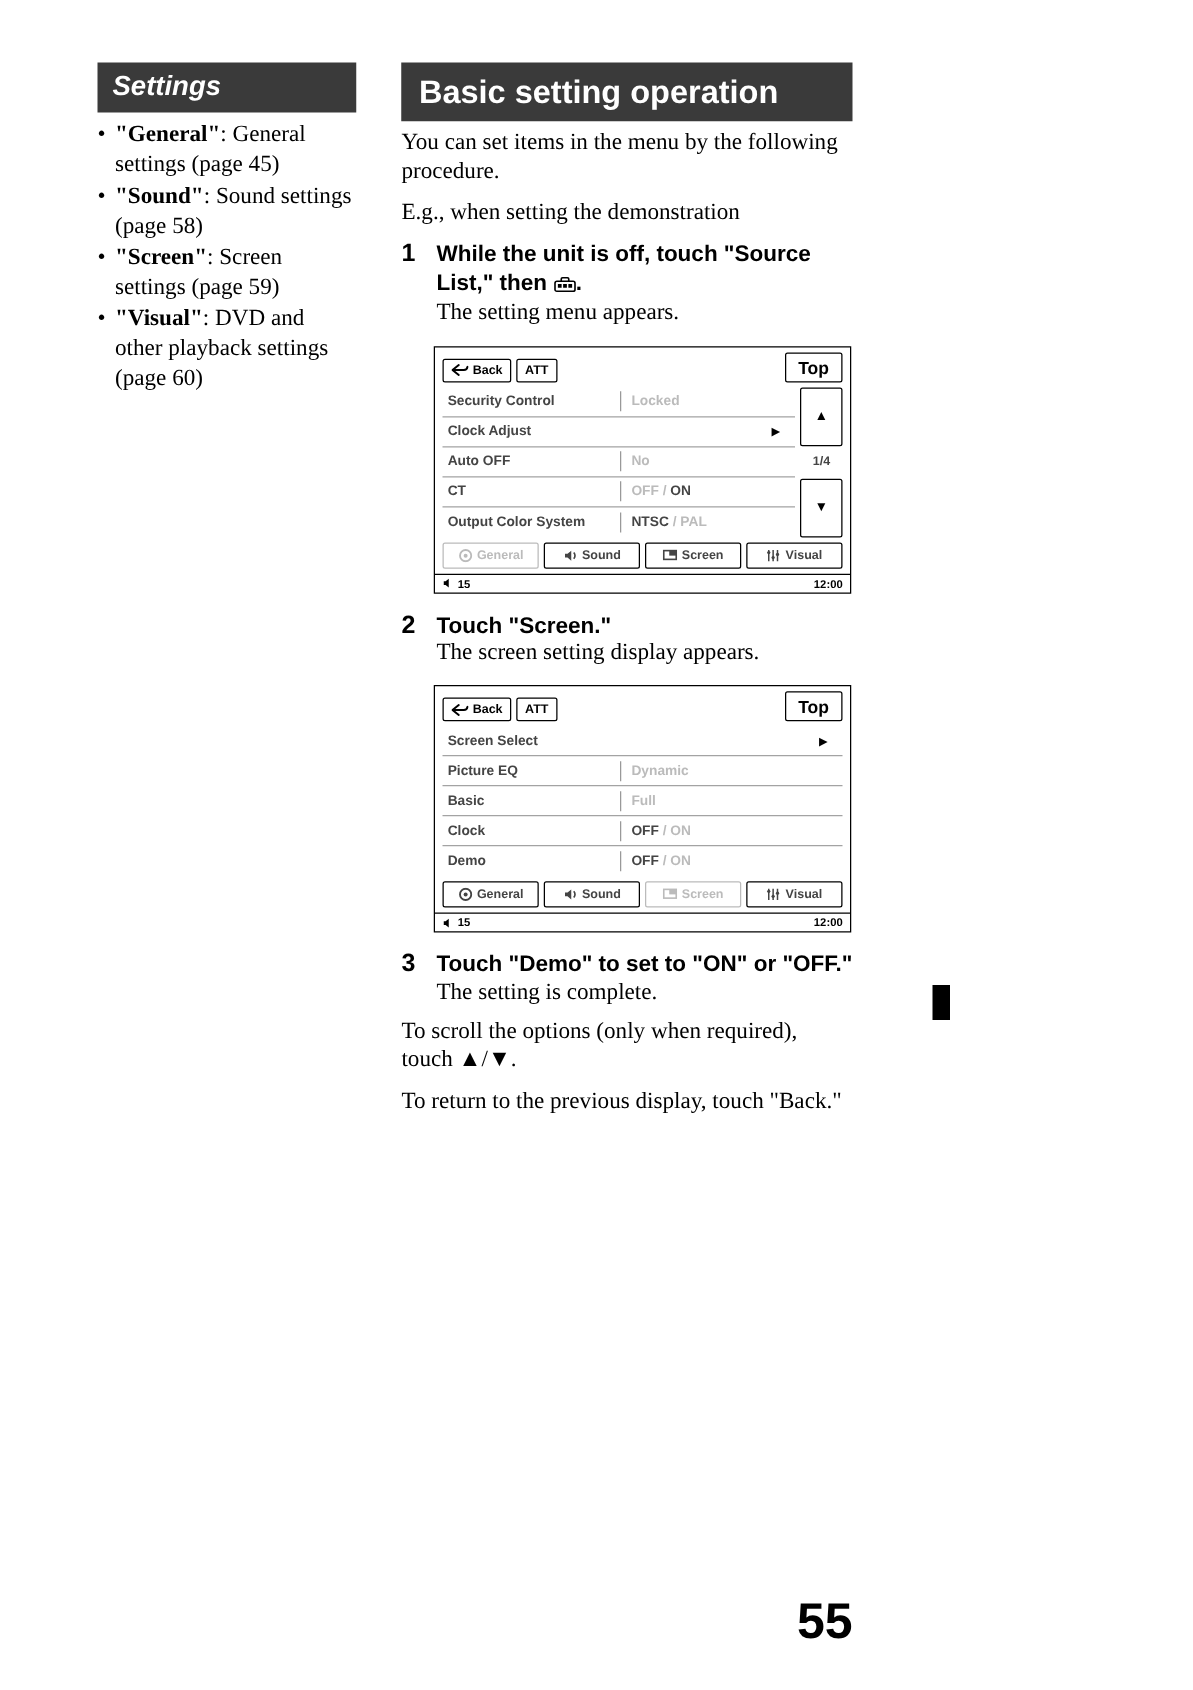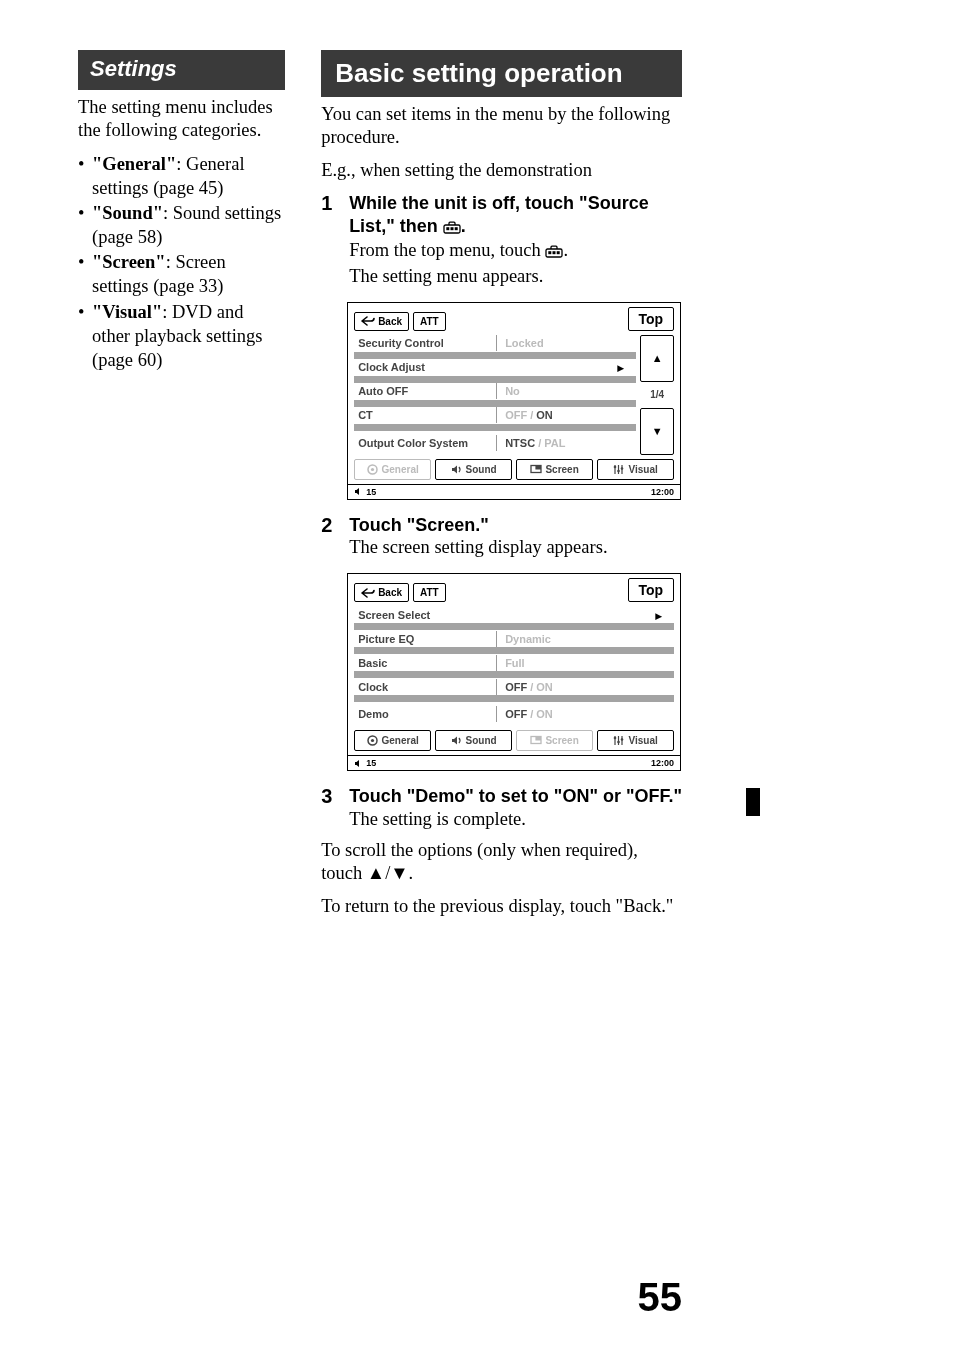--- a/index.html
+++ b/index.html
@@ -29,21 +29,21 @@
   .screenshot { border: 1.5px solid #000; width: 334px; margin: 14px 0 14px 26px; font-family: Arial, sans-serif; }
   .ss-top { display: flex; align-items: flex-end; padding: 4px 6px; gap: 4px; }
   .ss-btn { border: 1.5px solid #000; border-radius: 2px; font-size: 10px; font-weight: bold; display: flex; align-items: center; justify-content: center; gap: 3px; padding: 3px 6px; }
   .ss-back { }
   .ss-att { }
   .ss-top-spacer { flex: 1; }
   .ss-top-right { border: 1.5px solid #000; border-radius: 2px; font-size: 14px; font-weight: bold; padding: 3px 10px; }
 
   .ss-main { display: flex; padding: 0 6px 4px 6px; gap: 4px; }
   .ss-rows { flex: 1; display: flex; flex-direction: column; gap: 0; }
-  .ss-row { display: flex; align-items: center; border-bottom: 7px solid #a3a3a3; height: 24px; padding: 0 4px; }
+  .ss-row { display: flex; align-items: center; border-bottom: 1px solid #a3a3a3; height: 24px; padding: 0 4px; }
   .ss-row:last-child { border-bottom: none; }
   .ss-row-label { flex: 0 0 138px; font-size: 11px; font-weight: bold; color: #444; }
   .ss-row-sep { width: 1px; height: 16px; background: #999; margin-right: 8px; }
   .ss-row-value { font-size: 11px; font-weight: bold; color: #bbb; }
   .ss-row-value .on { color: #444; }
   .ss-row-arrow { margin-left: auto; font-size: 11px; color: #000; padding: 0 8px 0 12px; }
 
   .ss-side { width: 34px; display: flex; flex-direction: column; gap: 4px; }
   .ss-side-btn { border: 1.5px solid #000; border-radius: 2px; flex: 1; display: flex; align-items: center; justify-content: center; font-size: 12px; }
   .ss-side-page { border: 0; flex: 0 0 18px; font-size: 10px; font-weight: bold; color: #444; }
@@ -65,25 +65,24 @@
   .nowrap { white-space: nowrap; }
 </style>
 </head>
 <body>
 
 <div class="page">
   <div class="cols">
 
     <div class="col">
       <div class="section-bar settings">Settings</div>
-      <p class="body-text">The setting menu includes the following categories.</p>
       <ul class="bullets">
         <li><span class="bold">"General"</span><span>: General settings (page 45)</span></li>
         <li><span class="bold">"Sound"</span><span>: Sound settings (page 58)</span></li>
-        <li><span class="bold">"Screen"</span><span>: Screen settings (page 33)</span></li>
+        <li><span class="bold">"Screen"</span><span>: Screen settings (page 59)</span></li>
         <li><span class="bold">"Visual"</span><span>: DVD and other playback settings (page 60)</span></li>
       </ul>
     </div>
 
     <div class="col col-right">
       <div class="section-bar basic">Basic setting operation</div>
       <p class="body-text">You can set items in the menu by the following procedure.</p>
       <p class="body-text">E.g., when setting the demonstration</p>
 
       <div class="step">
@@ -94,32 +93,20 @@
             <span class="toolbox-icon">
               <svg width="18" height="13" viewBox="0 0 18 13">
                   <rect x="1" y="4" width="16" height="8" rx="1.5" fill="none" stroke="#000" stroke-width="1.3"></rect>
                   <path d="M6 4 V2.2 a1 1 0 0 1 1 -1 h4 a1 1 0 0 1 1 1 V4" fill="none" stroke="#000" stroke-width="1.3"></path>
                   <rect x="3.3" y="6.2" width="3" height="3" fill="#000"></rect>
                   <rect x="7.5" y="6.2" width="3" height="3" fill="#000"></rect>
                   <rect x="11.7" y="6.2" width="3" height="3" fill="#000"></rect>
                 </svg>
             </span><span>.</span>
           </div>
-          <div class="step-text">
-            <span>From the top menu, touch </span>
-            <span class="toolbox-icon">
-              <svg width="18" height="13" viewBox="0 0 18 13">
-                  <rect x="1" y="4" width="16" height="8" rx="1.5" fill="none" stroke="#000" stroke-width="1.3"></rect>
-                  <path d="M6 4 V2.2 a1 1 0 0 1 1 -1 h4 a1 1 0 0 1 1 1 V4" fill="none" stroke="#000" stroke-width="1.3"></path>
-                  <rect x="3.3" y="6.2" width="3" height="3" fill="#000"></rect>
-                  <rect x="7.5" y="6.2" width="3" height="3" fill="#000"></rect>
-                  <rect x="11.7" y="6.2" width="3" height="3" fill="#000"></rect>
-                </svg>
-            </span><span>.</span>
-          </div>
           <div class="step-text">The setting menu appears.</div>
         </div>
       </div>
 
       <div class="screenshot">
         <div class="ss-top">
           <div class="ss-btn ss-back">
             <svg width="14" height="10" viewBox="0 0 14 10">
                 <path d="M6 1 L1 5 L6 9 M1.5 5 H10 A3 3 0 0 0 13 2.5" fill="none" stroke="#000" stroke-width="1.6" stroke-linecap="round" stroke-linejoin="round"></path>
               </svg>

